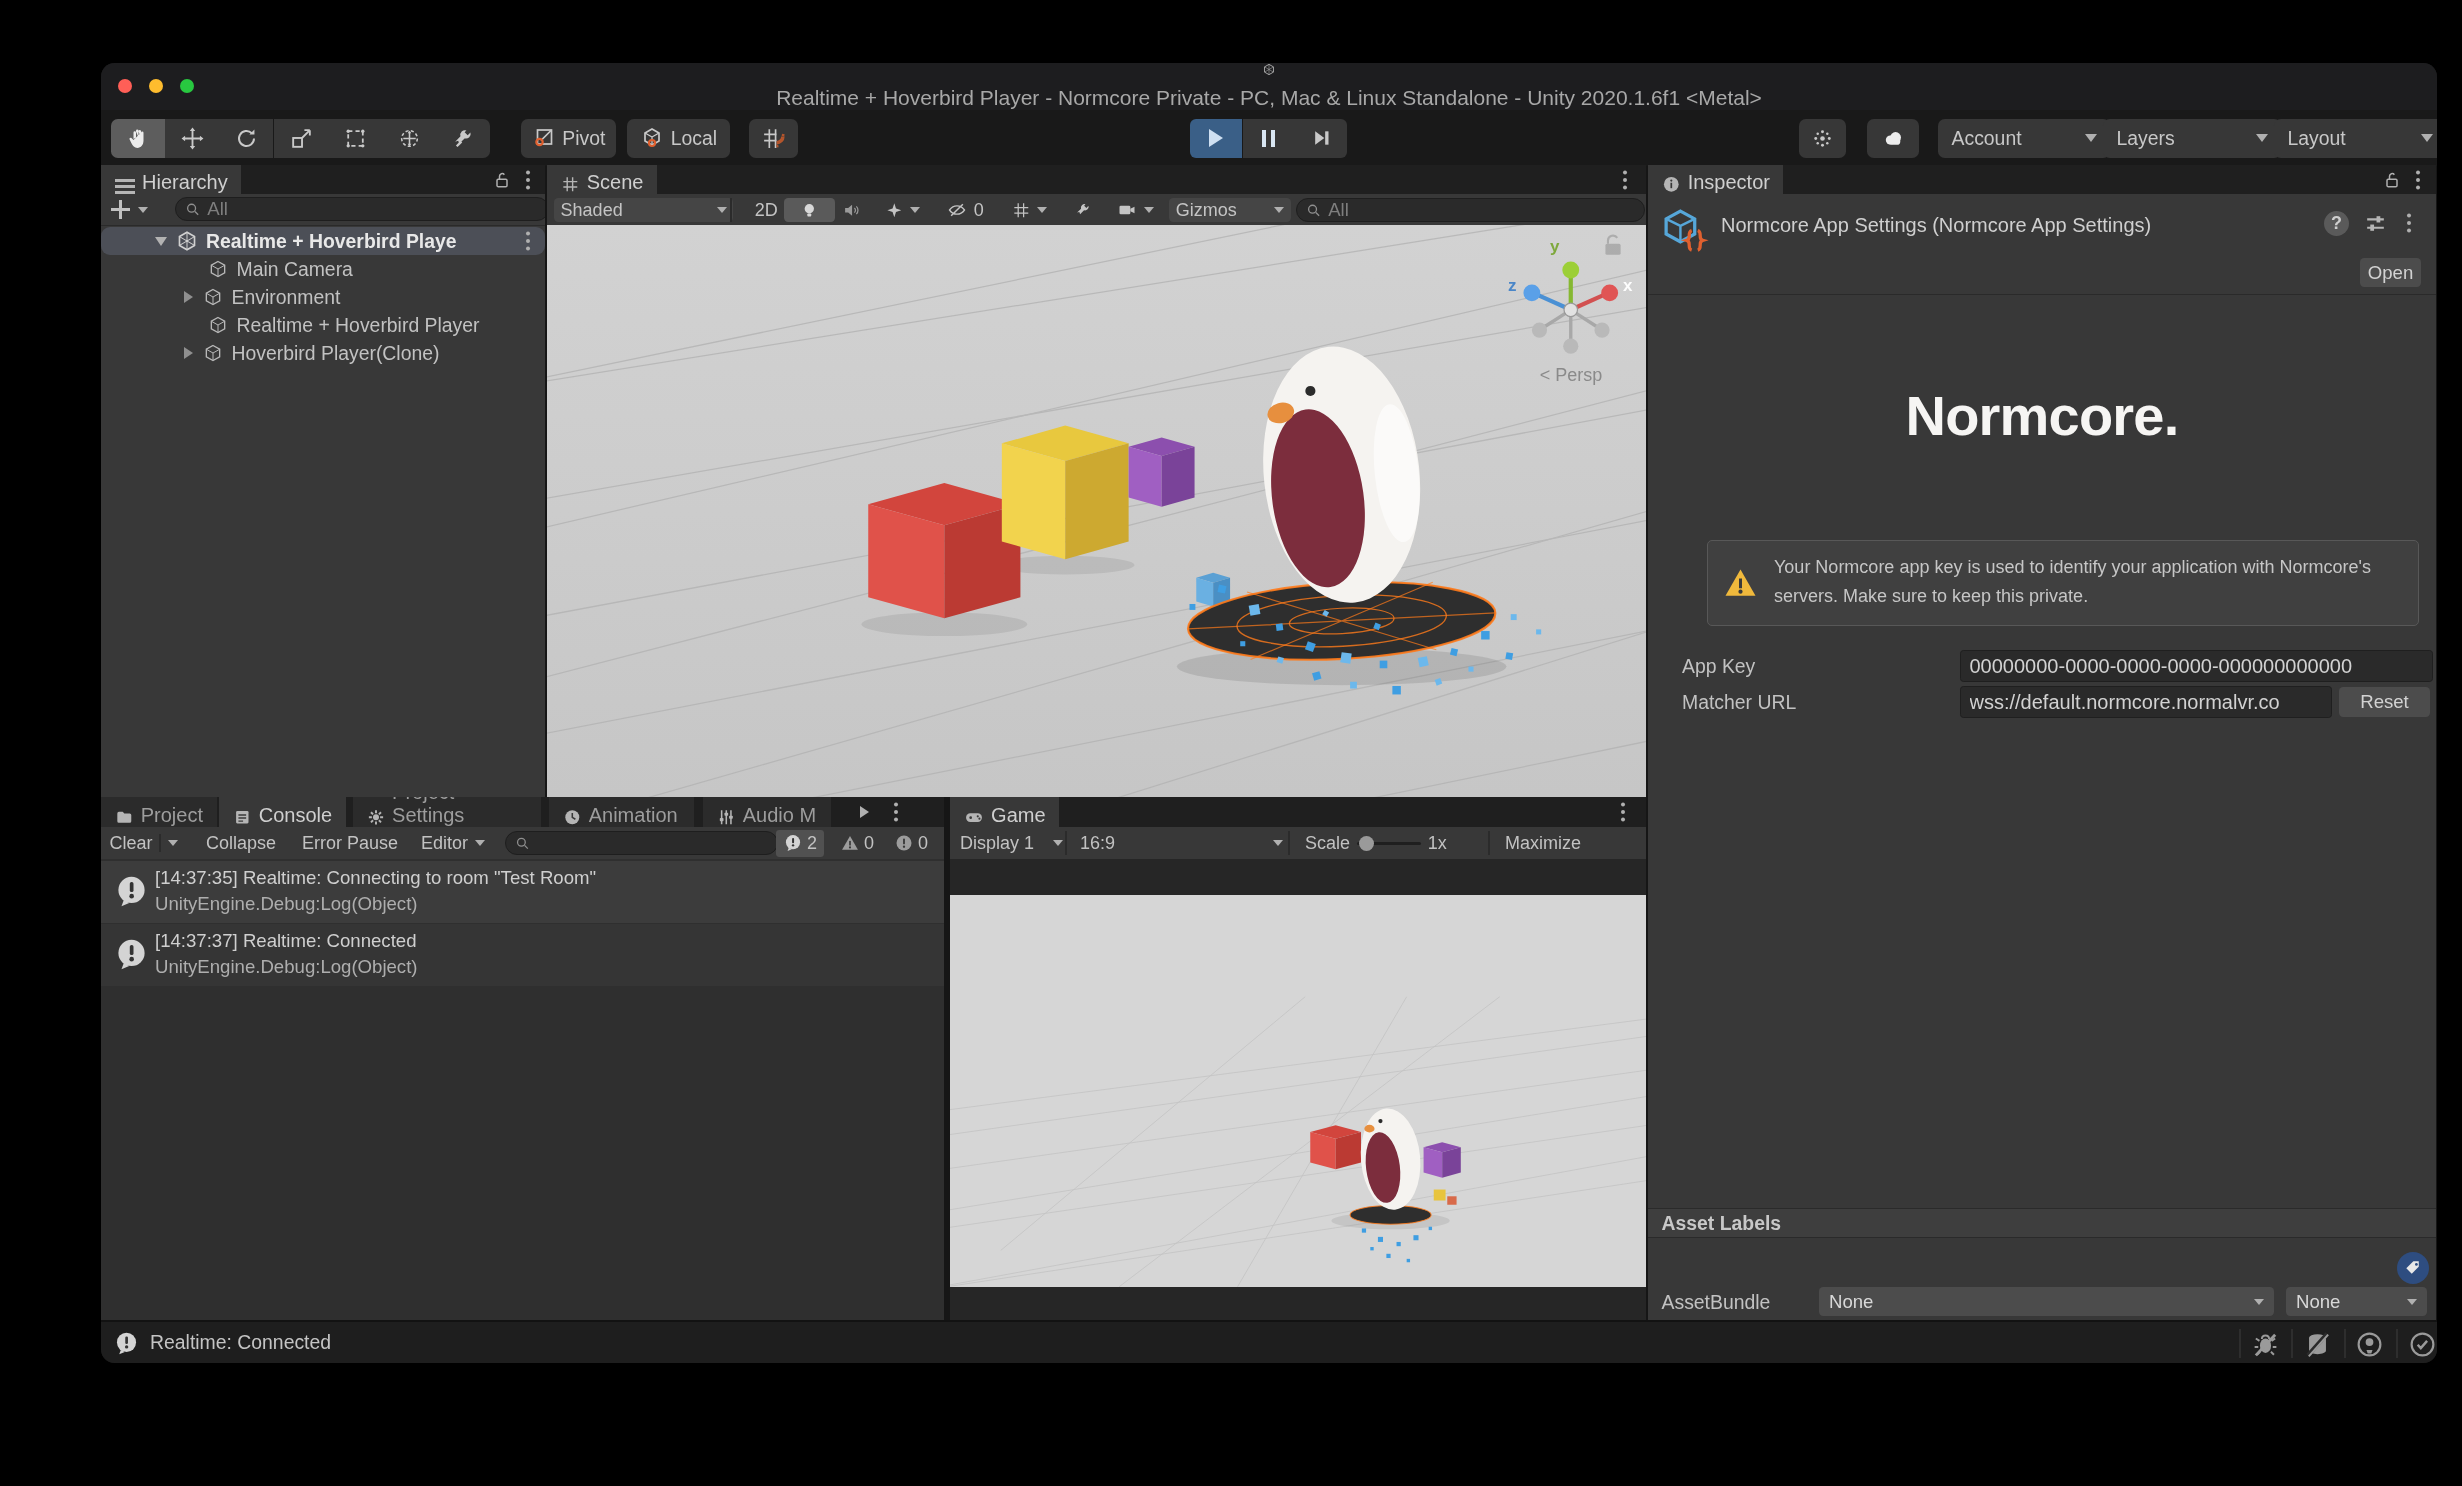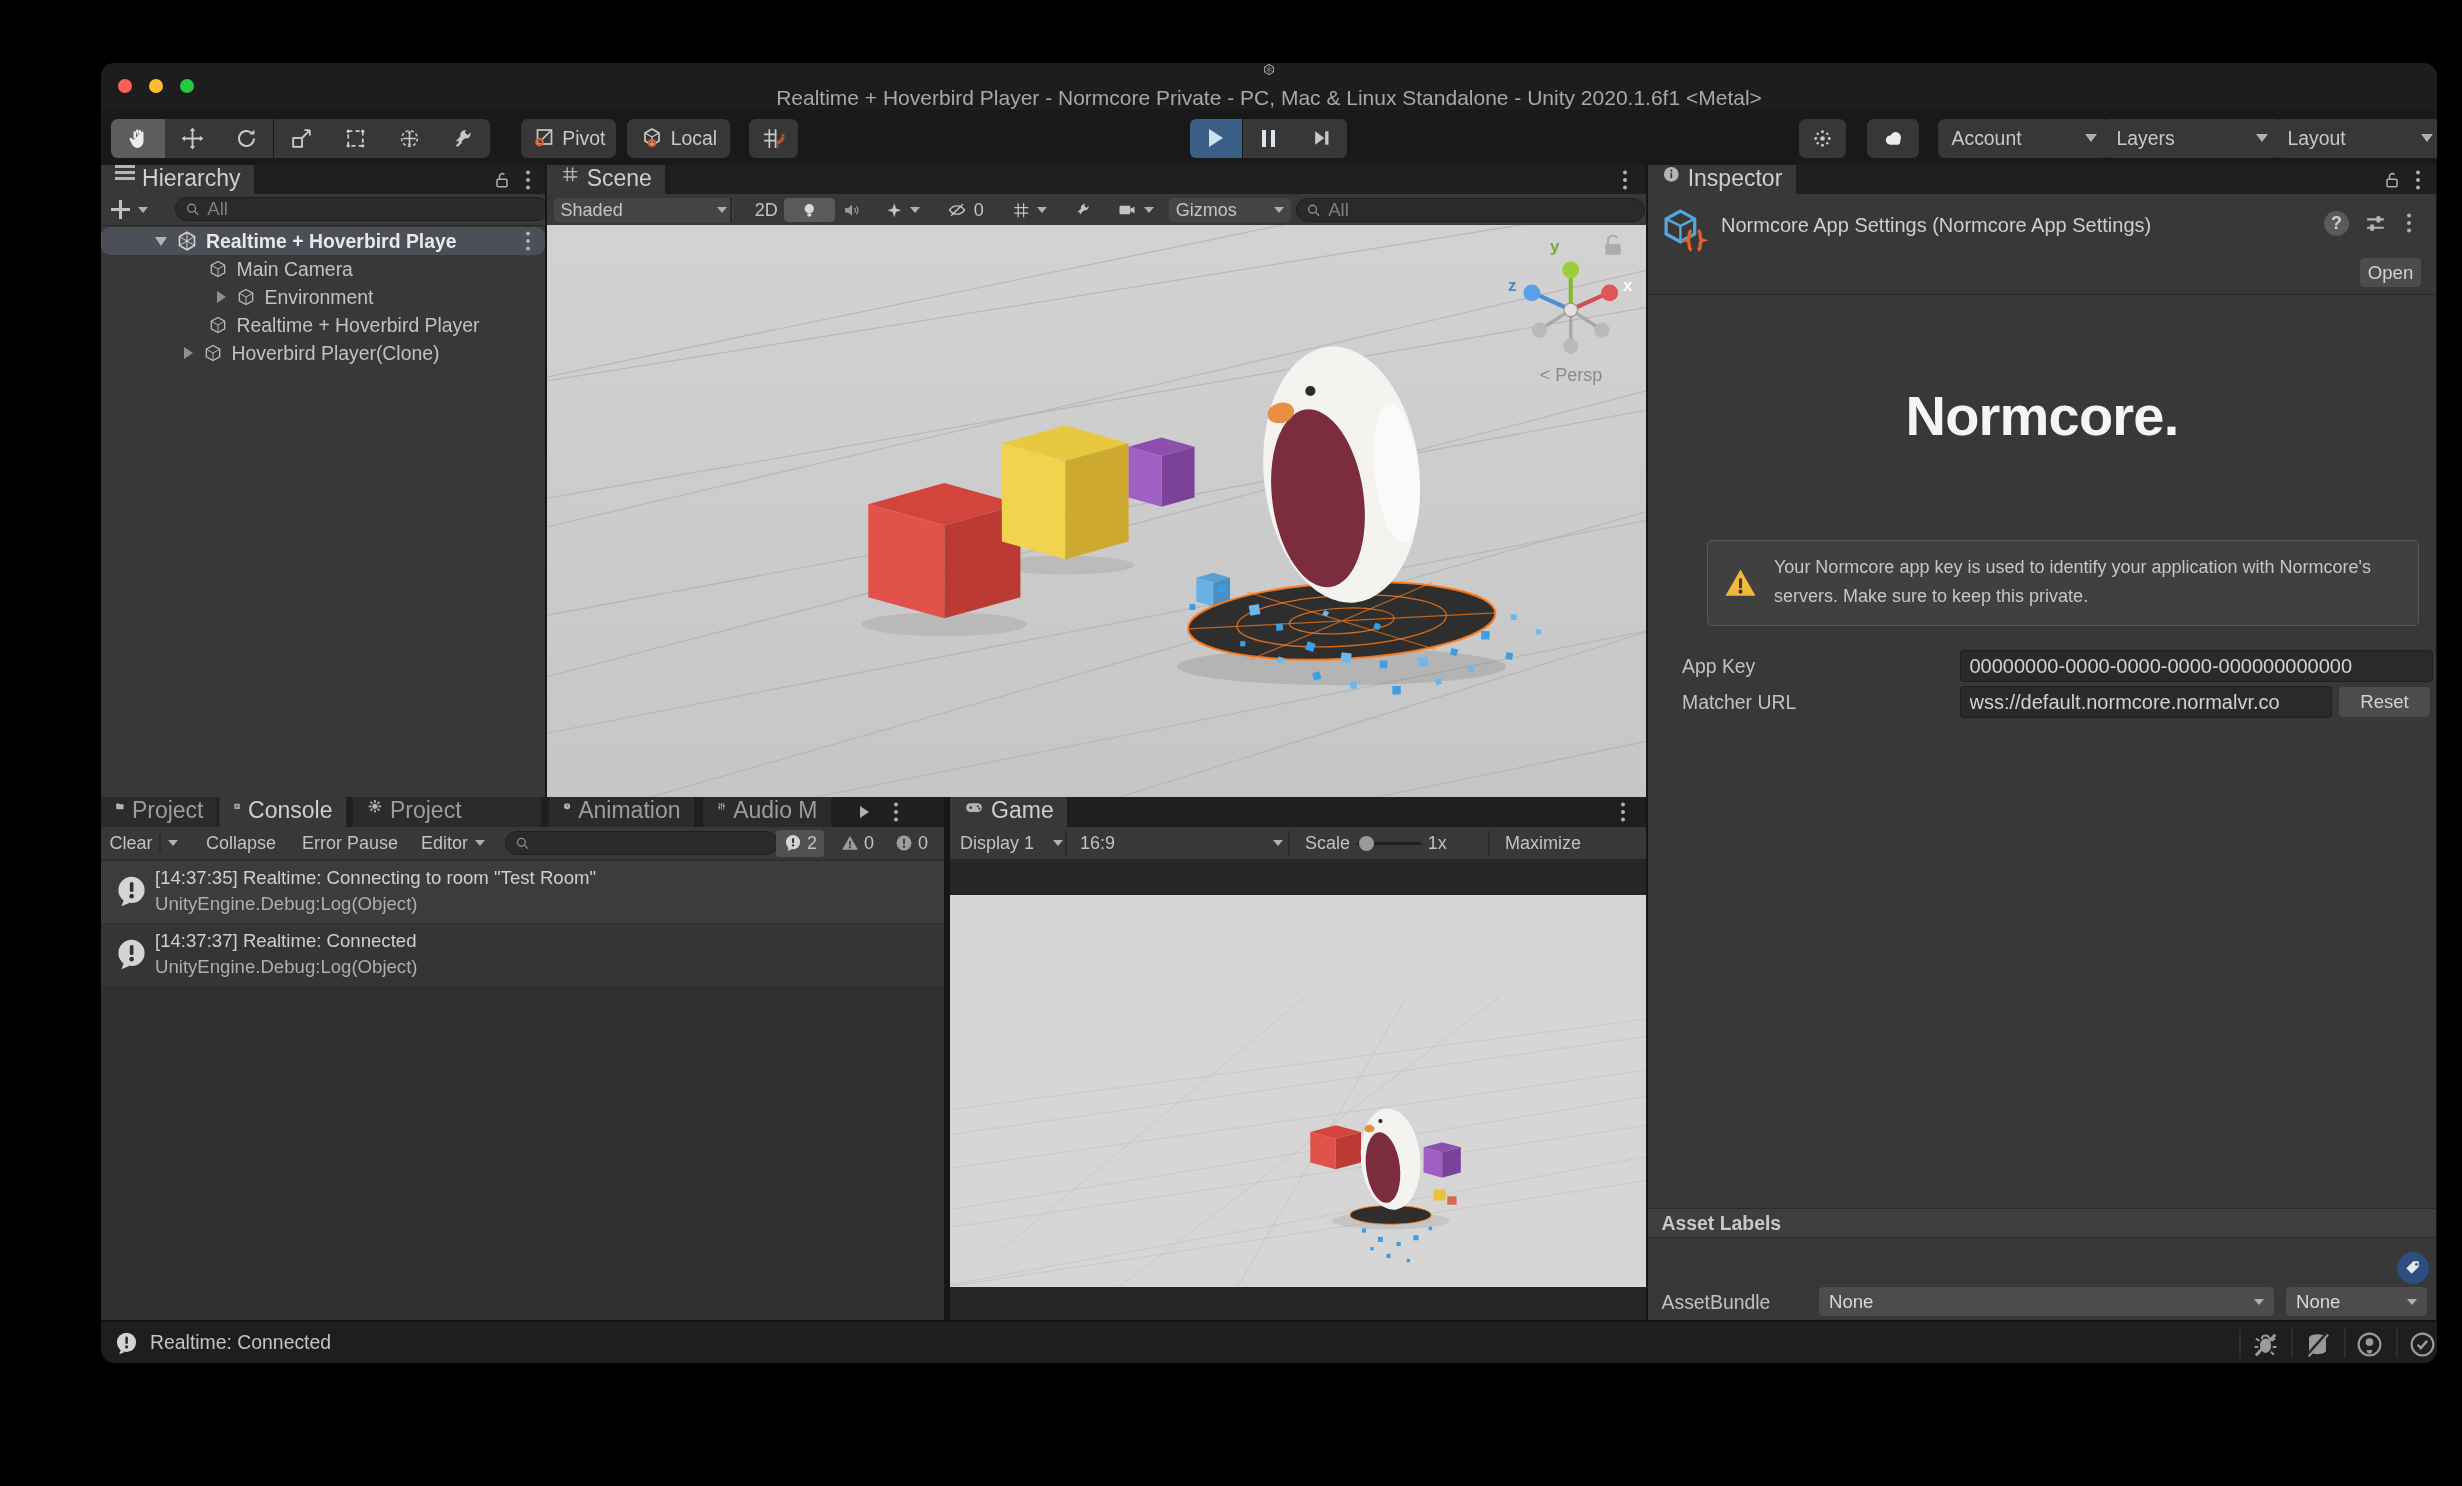--- a/index.html
+++ b/index.html
@@ -14,21 +14,21 @@
   #maintoolbar{position:absolute;left:0;top:47px;width:2336px;height:56px;background:#191919;}
   .tbtn{position:absolute;top:8.5px;height:39px;background:#373737;display:flex;align-items:center;justify-content:center;gap:6.8px;color:#c8c8c8;font-size:19.4px;border-radius:6.8px;}
   .tbtn.grp{border-radius:0;}
   .tbtn.sel{background:#5d5d5d;}
   .tbtn.play-on{background:#3a5f87;}
   .caret{width:0;height:0;border-left:6.8px solid transparent;border-right:6.8px solid transparent;border-top:8.5px solid #b0b0b0;display:inline-block;}
   .caret.sm{border-left-width:5px;border-right-width:5px;border-top-width:6.8px;}
   
   .panel{position:absolute;background:#383838;overflow:hidden;}
   .tabbar{position:absolute;left:0;top:0;right:0;height:29px;background:#1f1f1f;}
-  .tab{position:absolute;top:0;height:29px;display:flex;align-items:flex-start;gap:7.6px;padding:0 13.5px;color:#9d9d9d;font-size:23px;background:#2b2b2b;}
+  .tab{position:absolute;top:0;height:29px;display:flex;align-items:flex-end;gap:7.6px;padding:0 13.5px;color:#9d9d9d;font-size:20px;background:#2b2b2b;}
   .tab.active{background:#383838;color:#cfcfcf;}
   .kebab{width:4.2px;height:4.2px;border-radius:50%;background:#b0b0b0;box-shadow:0 -7.6px 0 #b0b0b0,0 7.6px 0 #b0b0b0;display:inline-block;}
   .pill{position:absolute;background:#2a2a2a;border:0.8px solid #1e1e1e;border-radius:12px;display:flex;align-items:center;gap:5px;padding:0 8.5px;}
   .pill input{background:transparent;border:none;outline:none;color:#cfcfcf;font-size:18.6px;width:100%;font-family:inherit;}
   .pill input::placeholder{color:#7e7e7e;}
   .tri-d{width:0;height:0;border-left:6.8px solid transparent;border-right:6.8px solid transparent;border-top:9.3px solid #b2b2b2;display:inline-block;}
   .tri-r{width:0;height:0;border-top:6.8px solid transparent;border-bottom:6.8px solid transparent;border-left:9.3px solid #8f8f8f;display:inline-block;}
   
   .hrow{position:absolute;left:0;width:444px;height:28px;display:flex;align-items:center;color:#c2c2c2;font-size:19.4px;}
   .hrow.sel{background:#4c4f57;color:#e8e8e8;font-weight:bold;border-radius:9px;}
@@ -237,21 +237,21 @@
         <span style="margin-left:8.5px;white-space:nowrap;overflow:hidden;max-width:279px;">Realtime + Hoverbird Playe</span>
         <span class="kebab" style="margin-left:auto;margin-right:15px;"></span>
       </div>
       <div class="hrow" style="top:28px;">
         <svg width="20" height="20" viewBox="0 0 24 24" style="margin-left:107px;">
             <path d="M12 3l8 4.5v9L12 21l-8-4.5v-9z" fill="none" stroke="#b8b8b8" stroke-width="1.6"></path>
             <path d="M12 12l8-4.5M12 12L4 7.5M12 12v9" stroke="#b8b8b8" stroke-width="1.2"></path>
           </svg>
         <span style="margin-left:8.5px;">Main Camera</span>
       </div>
-      <div class="hrow" style="top:56px;margin-left:33px;">
+      <div class="hrow" style="top:56px;">
         <span class="tri-r" style="margin-left:83px;"></span>
         <svg width="20" height="20" viewBox="0 0 24 24" style="margin-left:10px;">
             <path d="M12 3l8 4.5v9L12 21l-8-4.5v-9z" fill="none" stroke="#b8b8b8" stroke-width="1.6"></path>
             <path d="M12 12l8-4.5M12 12L4 7.5M12 12v9" stroke="#b8b8b8" stroke-width="1.2"></path>
           </svg>
         <span style="margin-left:8.5px;">Environment</span>
       </div>
       <div class="hrow" style="top:84px;">
         <svg width="20" height="20" viewBox="0 0 24 24" style="margin-left:107px;">
             <path d="M12 3l8 4.5v9L12 21l-8-4.5v-9z" fill="none" stroke="#b8b8b8" stroke-width="1.6"></path>

